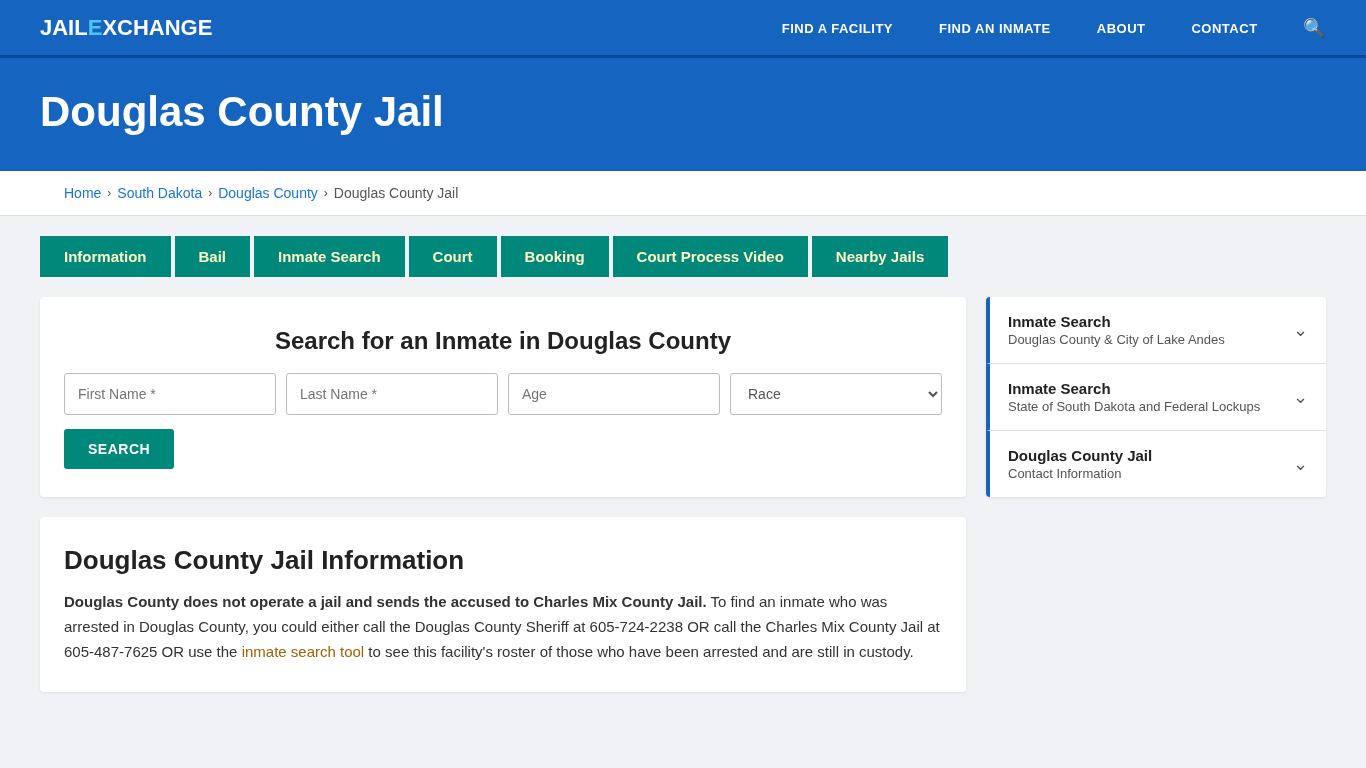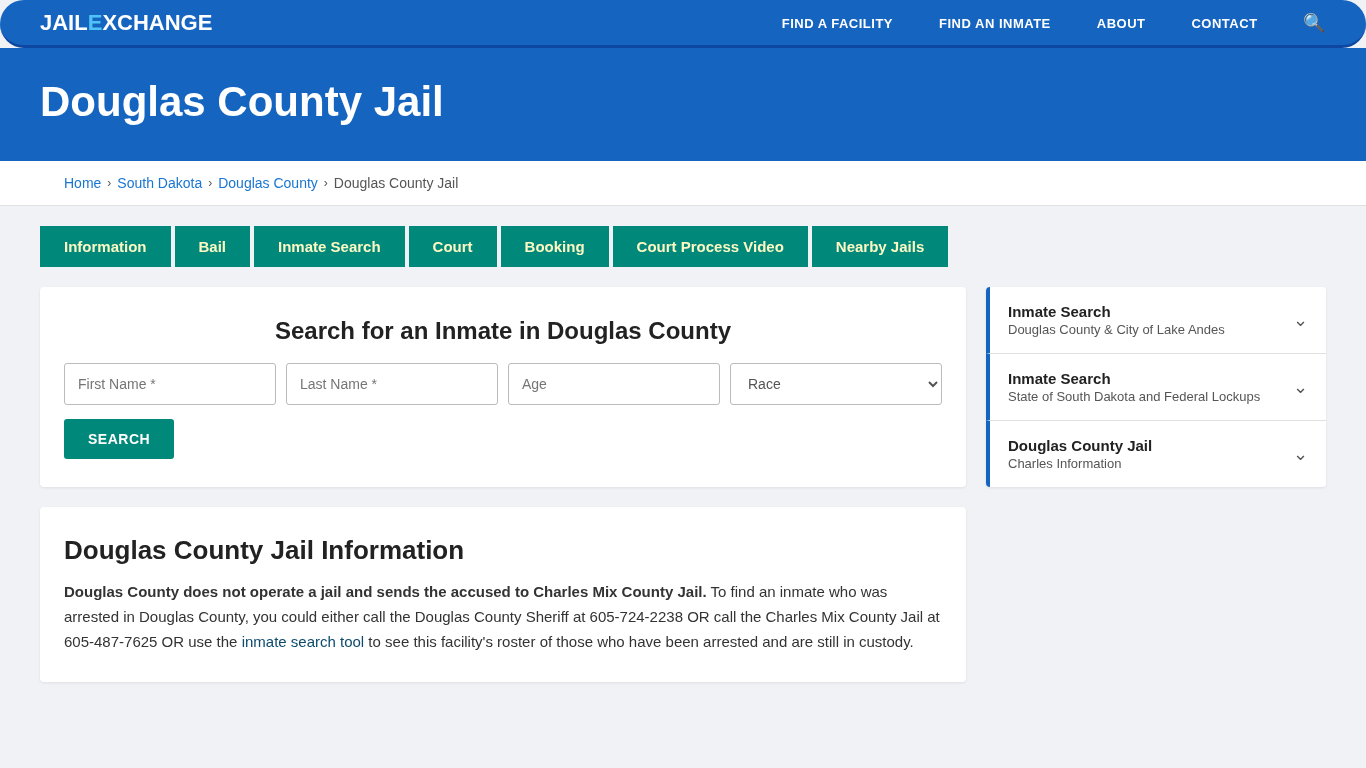--- a/index.html
+++ b/index.html
@@ -5,23 +5,22 @@
     * { margin: 0; padding: 0; box-sizing: border-box; }
     body { font-family: Arial, sans-serif; background: #f0f2f5; color: #333; font-size: 15px; }
 
     
     .navbar {
       background: #1565c0;
       display: flex;
       align-items: center;
       justify-content: space-between;
       padding: 0 40px;
-      height: 48px;
+      height: 58px;
       border-bottom: 3px solid #0d47a1;
-      border-radius: 28px;
     }
     .navbar-logo {
       font-size: 22px;
       font-weight: 900;
       color: #fff;
       letter-spacing: 0;
     }
     .navbar-logo span.jail { color: #fff; }
     .navbar-logo span.exchange { color: #fff; }
     .navbar-logo span.ex { color: #4fc3f7; }
@@ -167,21 +166,21 @@
       font-weight: 800;
       margin-bottom: 14px;
       color: #222;
     }
     .info-card p {
       font-size: 15px;
       line-height: 1.65;
       color: #333;
     }
     .info-card p strong { font-weight: 700; }
-    .info-card a { color: #0c4a6e; text-decoration: none; }
+    .info-card a { color: #a16207; text-decoration: none; }
 
     
     .right-sidebar {
       width: 340px;
       flex-shrink: 0;
       display: flex;
       flex-direction: column;
       background: #fff;
       border-radius: 4px;
       box-shadow: 0 1px 3px rgba(0,0,0,0.08);
@@ -318,21 +317,21 @@
           <span class="sub-label">State of South Dakota and Federal Lockups</span>
         </div>
         <span class="chevron">⌄</span>
       </div>
     </div>
 
     <div class="sidebar-section">
       <div class="sidebar-section-header">
         <div class="sidebar-section-title">
           <span class="top-label">Douglas County Jail</span>
-          <span class="sub-label">Charles Information</span>
+          <span class="sub-label">Contact Information</span>
         </div>
         <span class="chevron">⌄</span>
       </div>
     </div>
 
   </div>
 
 </div>
 
 </body></html>

